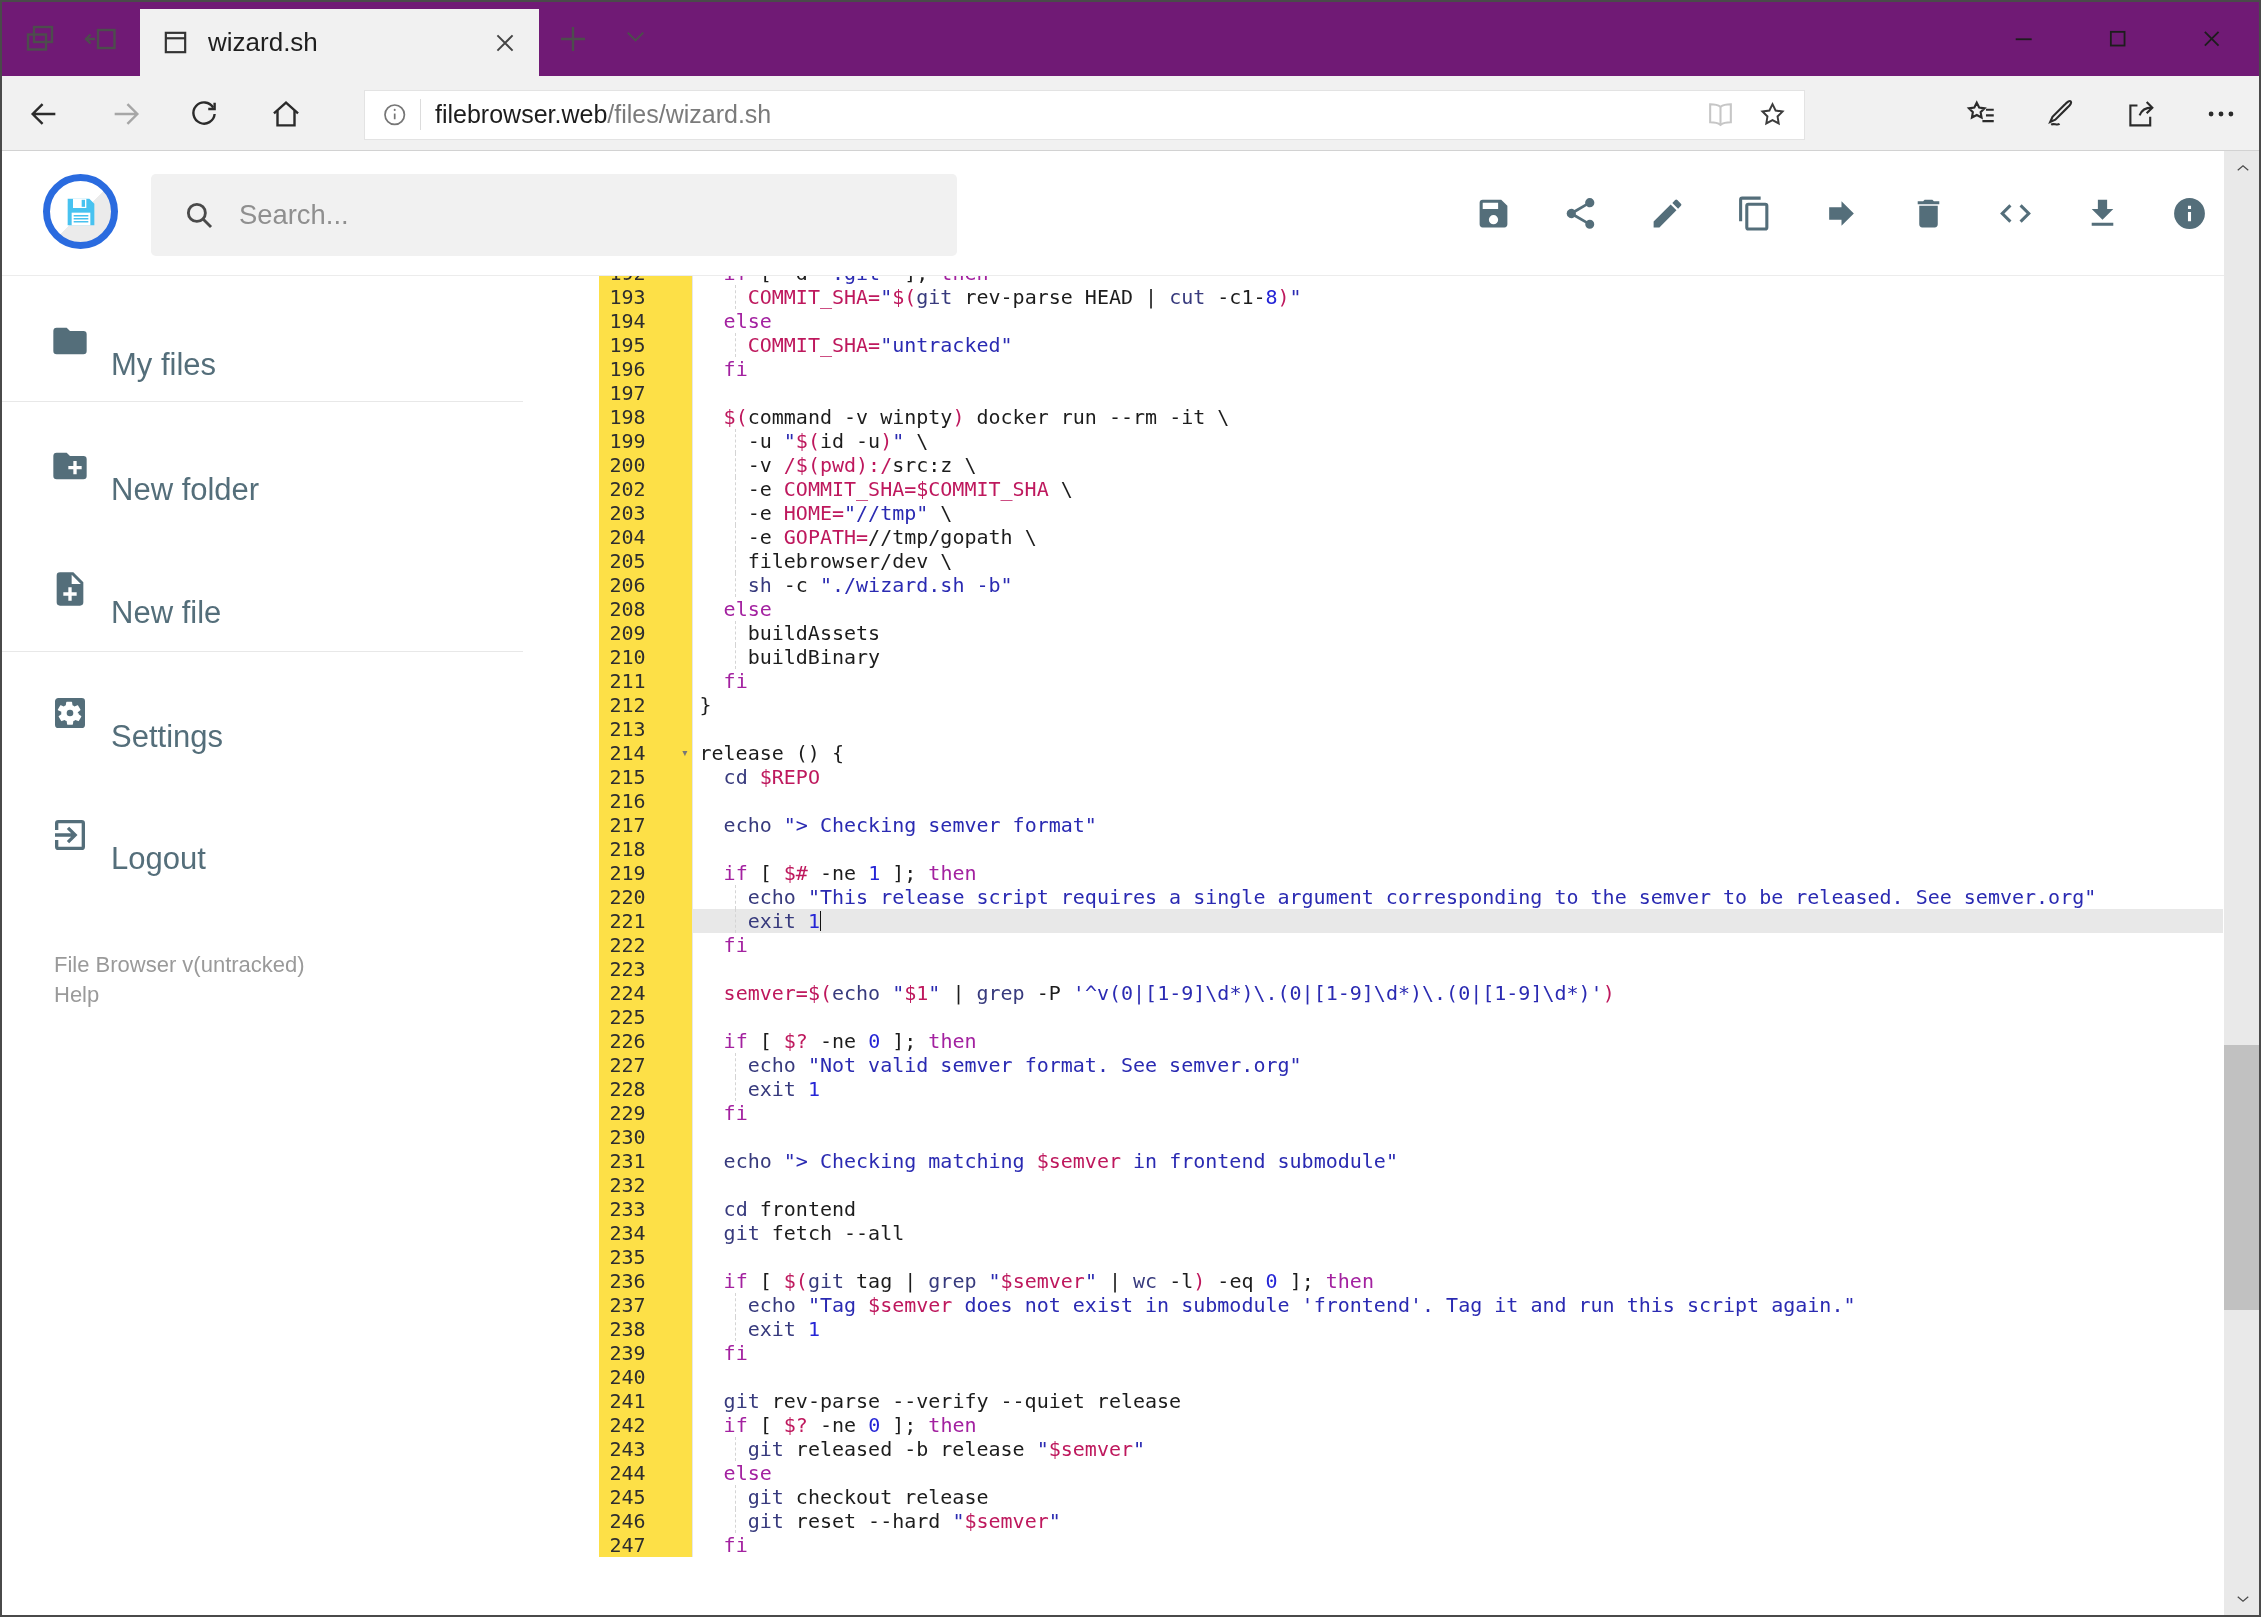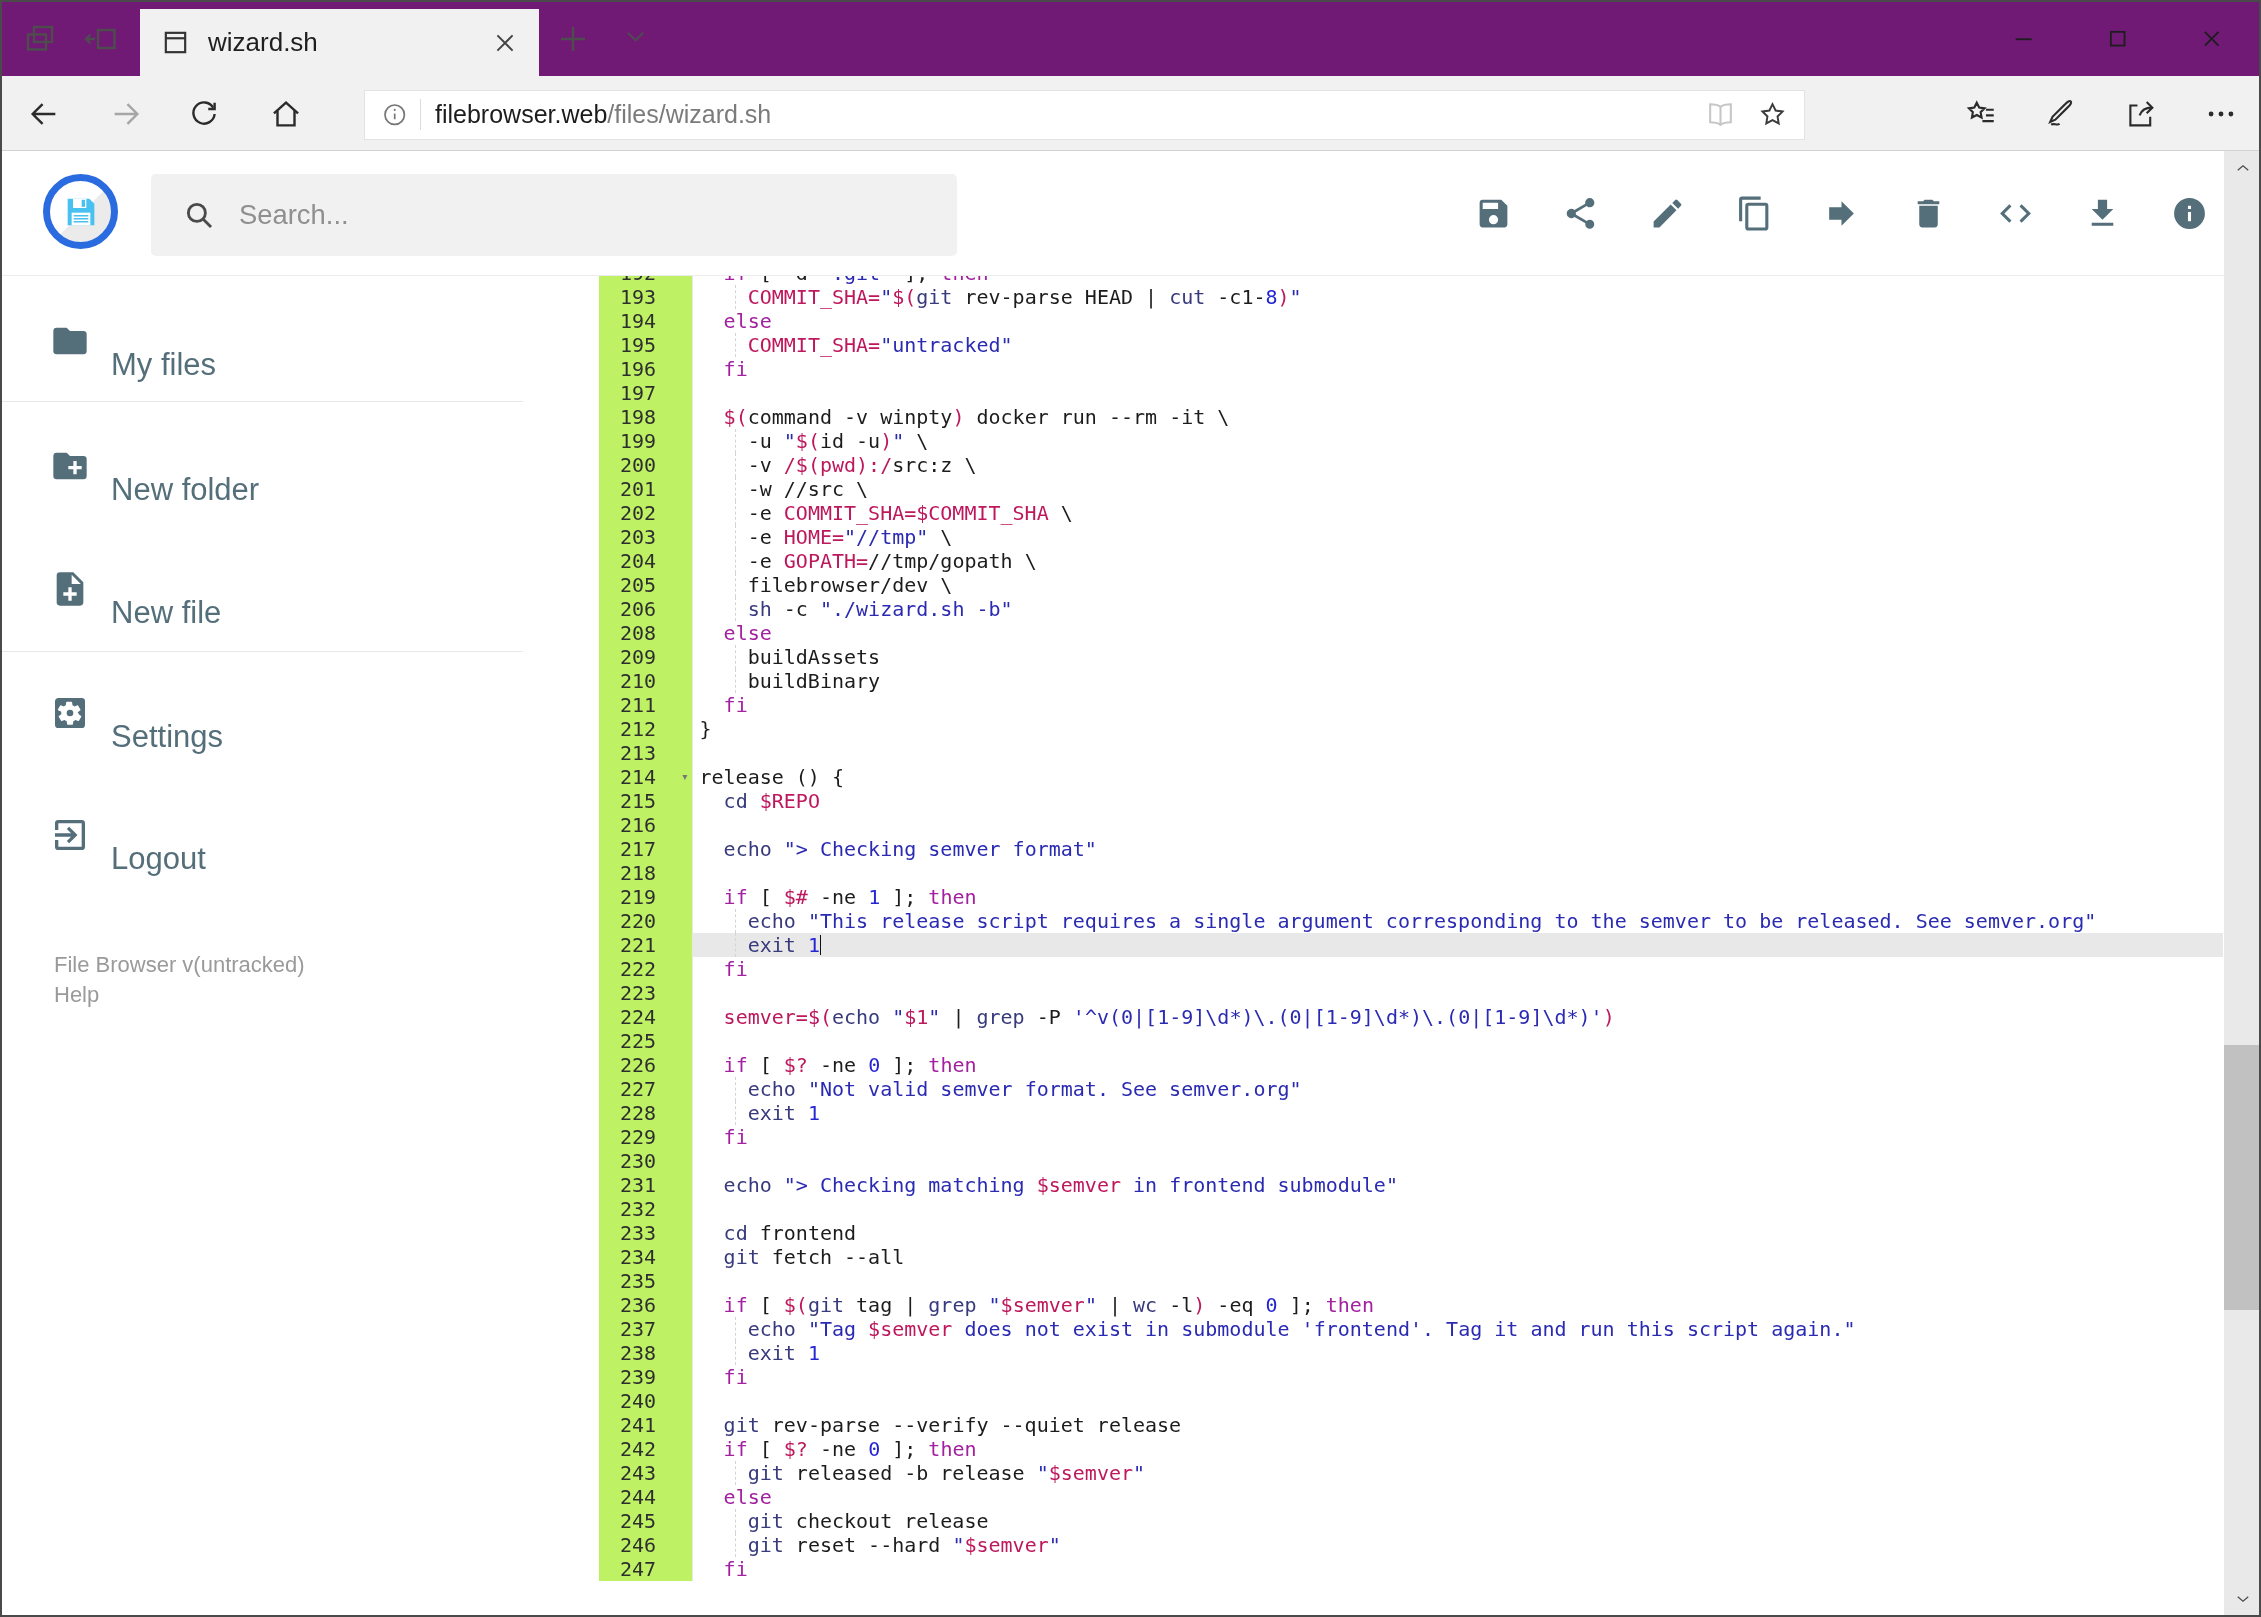--- a/index.html
+++ b/index.html
@@ -45,21 +45,21 @@
   .sbitem{position:absolute;left:0;width:597px;height:73px;display:flex;align-items:center;padding-left:48px;box-sizing:border-box;cursor:default;}
   .sbitem .icon{width:40px;height:40px;color:#546e7a;flex:none;}
   .sbitem .icon svg{width:40px;height:40px;}
   .sblabel{margin-left:21px;font-size:31px;color:#546e7a;margin-top:48px;}
   .sbdivider{position:absolute;left:0;width:521px;height:0.8px;background:#e8e8e8;}
   #sbfooter{position:absolute;left:52px;top:674px;font-size:22px;line-height:30px;color:#9a9a9a;}
 
   
   #editor{position:absolute;left:597px;top:274px;width:1624px;height:1343px;background:#fff;overflow:hidden;}
   .cm-row{display:flex;height:24px;font-family:"DejaVu Sans Mono",monospace;font-size:20px;line-height:24px;}
-  .cm-gut{flex:none;width:94px;background:#bef264;border-right:0.8px solid #e7e7e7;box-sizing:border-box;text-align:right;padding-right:36px;color:#2e2e2e;position:relative;}
+  .cm-gut{flex:none;width:94px;background:#fde047;border-right:0.8px solid #e7e7e7;box-sizing:border-box;text-align:center;padding-right:36px;color:#2e2e2e;position:relative;}
   .cm-code{flex:1;padding-left:6.5px;white-space:pre;position:relative;}
   .cm-row.active .cm-code{background:#e8e8e8;}
   .fold{position:absolute;right:3.2px;top:0;font-size:13px;color:#777;line-height:24px;}
   .guide{position:absolute;left:42px;top:0;height:24px;border-left:0.8px dashed #d4d4d4;}
   .cursor{display:inline-block;width:0;border-left:1.6px solid #111;height:20px;vertical-align:-3.2px;}
   .tk-pl{color:#1c1c1c;}
   .tk-kw{color:#a321a0;}
   .tk-str{color:#2a2ab2;}
   .tk-var{color:#be185d;}
   .tk-num{color:#2525d6;}
@@ -336,24 +336,20 @@
       </div>
       <div class="cm-row">
         <div class="cm-gut">199</div>
         <div class="cm-code"><span class="guide"></span><span class="tk-pl">    -u </span><span class="tk-str">"</span><span class="tk-var">$(</span><span class="tk-pl">id -u</span><span class="tk-var">)</span><span class="tk-str">"</span><span class="tk-pl"> \</span></div>
       </div>
       <div class="cm-row">
         <div class="cm-gut">200</div>
         <div class="cm-code"><span class="guide"></span><span class="tk-pl">    -v </span><span class="tk-var">/$(pwd):/</span><span class="tk-pl">src:z \</span></div>
       </div>
       <div class="cm-row">
-        <div class="cm-gut">201</div>
-        <div class="cm-code"><span class="guide"></span><span class="tk-pl">    -w //src \</span></div>
-      </div>
-      <div class="cm-row">
         <div class="cm-gut">202</div>
         <div class="cm-code"><span class="guide"></span><span class="tk-pl">    -e </span><span class="tk-var">COMMIT_SHA=$COMMIT_SHA</span><span class="tk-pl"> \</span></div>
       </div>
       <div class="cm-row">
         <div class="cm-gut">203</div>
         <div class="cm-code"><span class="guide"></span><span class="tk-pl">    -e </span><span class="tk-var">HOME=</span><span class="tk-str">"//tmp"</span><span class="tk-pl"> \</span></div>
       </div>
       <div class="cm-row">
         <div class="cm-gut">204</div>
         <div class="cm-code"><span class="guide"></span><span class="tk-pl">    -e </span><span class="tk-var">GOPATH=</span><span class="tk-pl">//tmp/gopath \</span></div>

